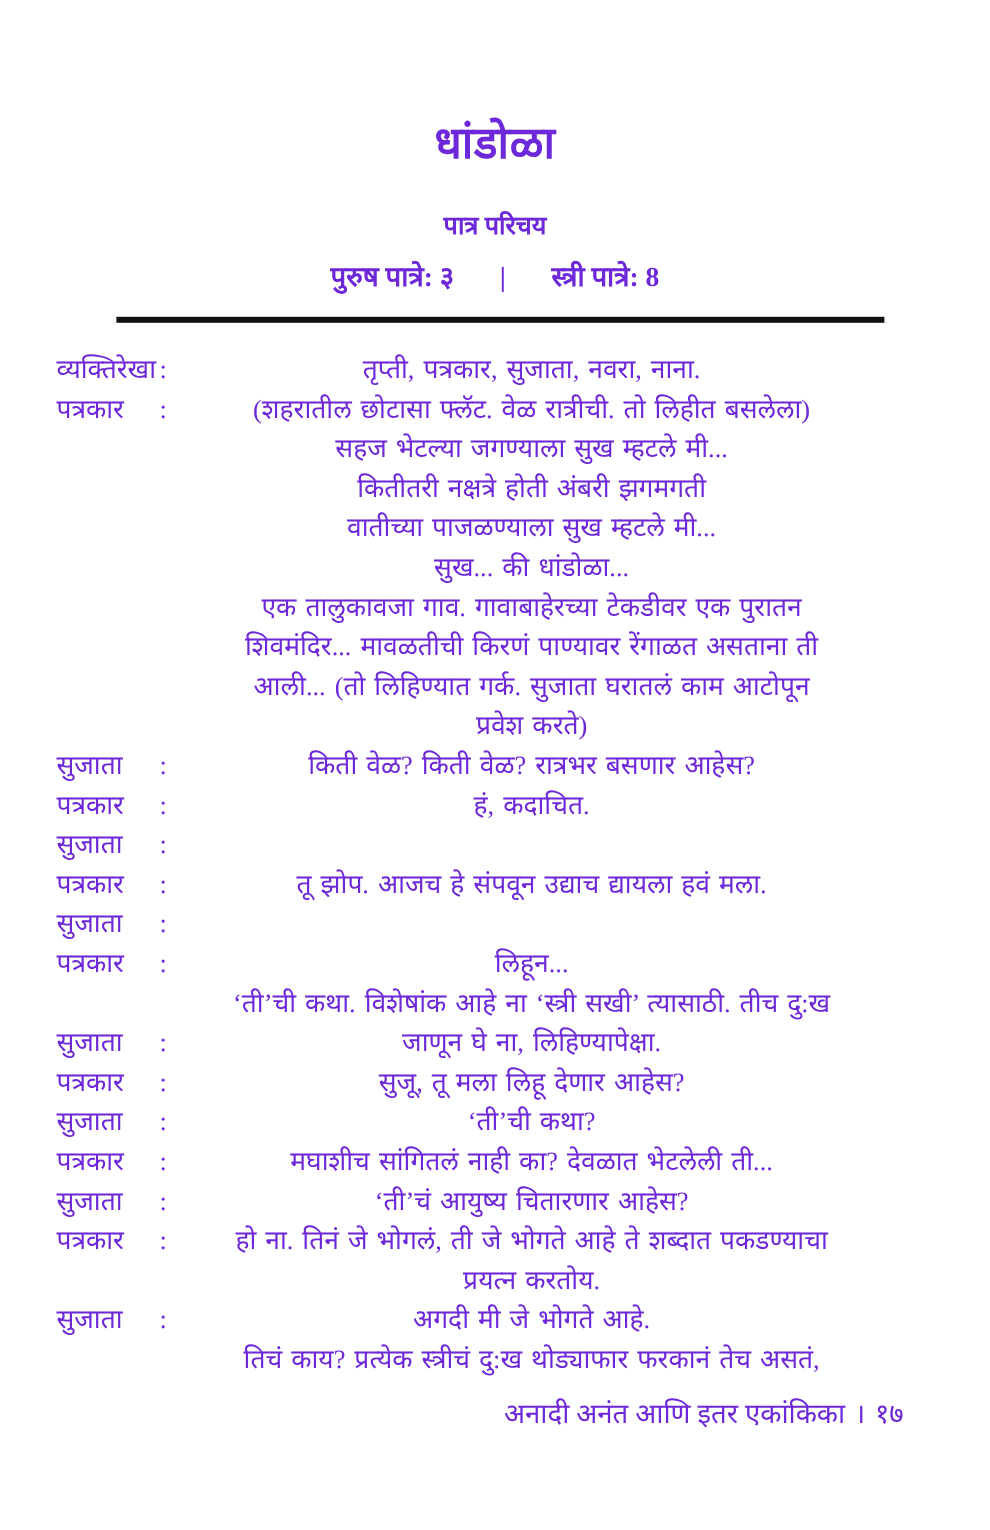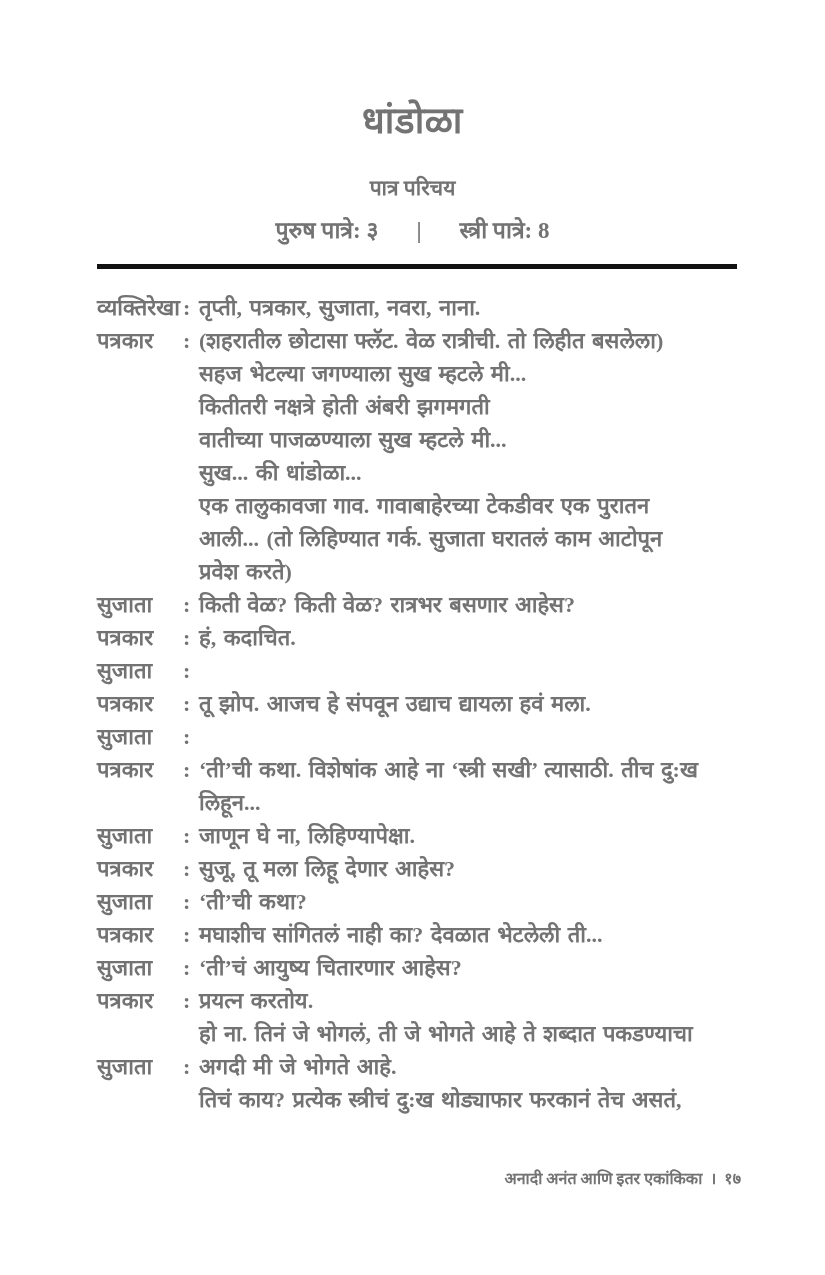--- a/index.html
+++ b/index.html
@@ -2,21 +2,21 @@
 <html lang="mr"><head>
 <meta charset="utf-8">
 <style>
   html, body { margin: 0; padding: 0; background: #e8e8e8; }
   .page {
     position: relative;
     width: 825px;
     height: 1275px;
     margin: 0 auto;
     background: #ffffff;
-    color: #737373;
+    color: #6d28d9;
     font-family: "Liberation Serif", "DejaVu Serif", serif;
     overflow: hidden;
     box-sizing: border-box;
   }
   .header {
     padding-top: 96px;
     text-align: center;
   }
   .play-title {
     margin: 0;
@@ -41,53 +41,52 @@
     align-items: center;
     gap: 38px;
   }
   .rule {
     margin: 17px 88px 0 97px;
     height: 5px;
     background: #111111;
   }
   .script-body {
     margin-top: 22px;
-    padding-left: 97px;
+    padding-left: 47px;
     padding-right: 88px;
     font-size: 22px;
     line-height: 33px;
-    font-weight: bold;
   }
   .row {
     display: flex;
     align-items: flex-start;
   }
   .speaker {
     width: 86px;
     flex: 0 0 86px;
   }
   .colon {
     width: 16px;
     flex: 0 0 16px;
   }
   .text {
     flex: 1 1 auto;
     min-width: 0;
   }
   .line {
-    text-align: left;
+    text-align: center;
     word-spacing: 2px;
   }
   .footer {
     position: absolute;
     top: 1163px;
-    right: 84px;
-    font-size: 16px;
+    right: 72px;
+    font-size: 23px;
     line-height: 32px;
-    font-weight: bold;
+    font-weight: normal;
     white-space: nowrap;
   }
   .footer .sep { padding: 0 8px; }
 </style>
 </head>
 <body>
 
 <div class="page">
 
   <div class="header">
@@ -112,20 +111,21 @@
       <div class="row">
         <div class="speaker">पत्रकार</div>
         <div class="colon">:</div>
         <div class="text">
           <div class="line">(शहरातील छोटासा फ्लॅट. वेळ रात्रीची. तो लिहीत बसलेला)</div>
           <div class="line">सहज भेटल्या जगण्याला सुख म्हटले मी...</div>
           <div class="line">कितीतरी नक्षत्रे होती अंबरी झगमगती</div>
           <div class="line">वातीच्या पाजळण्याला सुख म्हटले मी...</div>
           <div class="line">सुख... की धांडोळा...</div>
           <div class="line">एक तालुकावजा गाव. गावाबाहेरच्या टेकडीवर एक पुरातन</div>
+          <div class="line">शिवमंदिर... मावळतीची किरणं पाण्यावर रेंगाळत असताना ती</div>
           <div class="line">आली... (तो लिहिण्यात गर्क. सुजाता घरातलं काम आटोपून</div>
           <div class="line">प्रवेश करते)</div>
         </div>
       </div>
       <div class="row">
         <div class="speaker">सुजाता</div>
         <div class="colon">:</div>
         <div class="text">
           <div class="line">किती वेळ? किती वेळ? रात्रभर बसणार आहेस?</div>
         </div>
@@ -149,22 +149,22 @@
         </div>
       </div>
       <div class="row">
         <div class="speaker">सुजाता</div>
         <div class="colon">:</div>
       </div>
       <div class="row">
         <div class="speaker">पत्रकार</div>
         <div class="colon">:</div>
         <div class="text">
+          <div class="line">लिहून...</div>
           <div class="line">‘ती’ची कथा. विशेषांक आहे ना ‘स्त्री सखी’ त्यासाठी. तीच दु:ख</div>
-          <div class="line">लिहून...</div>
         </div>
       </div>
       <div class="row">
         <div class="speaker">सुजाता</div>
         <div class="colon">:</div>
         <div class="text">
           <div class="line">जाणून घे ना, लिहिण्यापेक्षा.</div>
         </div>
       </div>
       <div class="row">
@@ -192,22 +192,22 @@
         <div class="speaker">सुजाता</div>
         <div class="colon">:</div>
         <div class="text">
           <div class="line">‘ती’चं आयुष्य चितारणार आहेस?</div>
         </div>
       </div>
       <div class="row">
         <div class="speaker">पत्रकार</div>
         <div class="colon">:</div>
         <div class="text">
+          <div class="line">हो ना. तिनं जे भोगलं, ती जे भोगते आहे ते शब्दात पकडण्याचा</div>
           <div class="line">प्रयत्न करतोय.</div>
-          <div class="line">हो ना. तिनं जे भोगलं, ती जे भोगते आहे ते शब्दात पकडण्याचा</div>
         </div>
       </div>
       <div class="row">
         <div class="speaker">सुजाता</div>
         <div class="colon">:</div>
         <div class="text">
           <div class="line">अगदी मी जे भोगते आहे.</div>
           <div class="line">तिचं काय? प्रत्येक स्त्रीचं दु:ख थोड्याफार फरकानं तेच असतं,</div>
         </div>
       </div>

